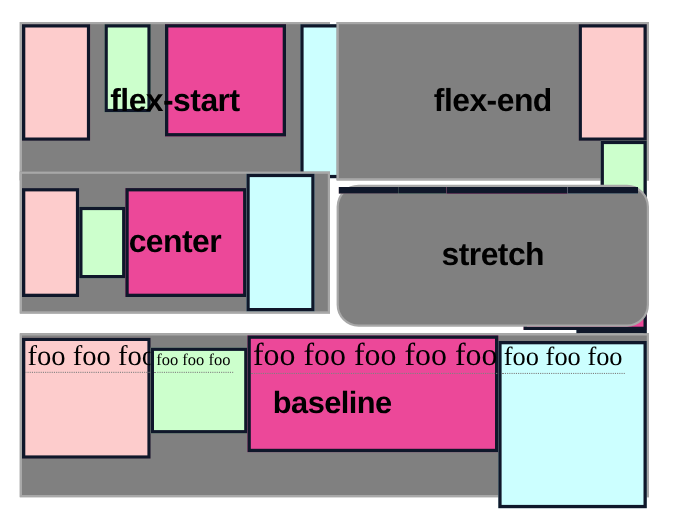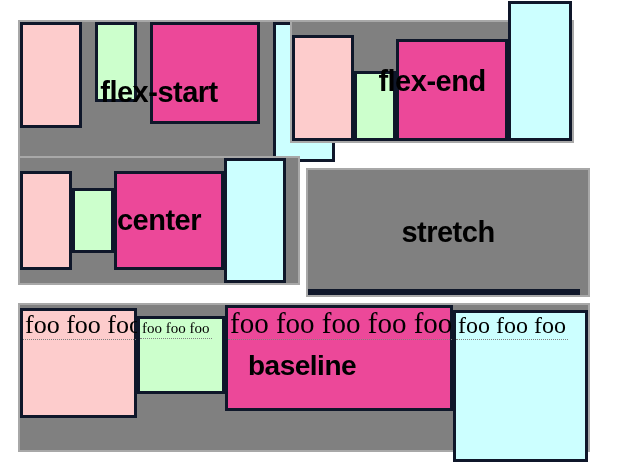--- a/index.html
+++ b/index.html
@@ -30,21 +30,21 @@
     background: #808080;
     border: 2px solid #a8a8a8;
     display: flex;
     flex-direction: row;
     align-items: flex-start;
     overflow: visible;
   }
   .panel.p-start   { align-items: flex-start; gap: 13px; }
   .panel.p-end     { align-items: flex-end; }
   .panel.p-center  { align-items: center; }
-  .panel.p-stretch { align-items: flex-end; }
+  .panel.p-stretch { align-items: flex-start; border-radius: 20px; }
   .panel.p-base    { align-items: baseline; }
 
   
   .item {
     box-sizing: border-box;
     border: 3px solid #0f172a;
     position: relative;
     flex: 0 0 auto;
   }
   .item.pink   { background: #fdcccc; }
@@ -87,21 +87,21 @@
     padding: 0 2px 1px 2px;
     line-height: 1.05;
   }
   .fs-28 { font-size: 26px; }
   .fs-15 { font-size: 15px; }
   .fs-30 { font-size: 29px; }
   .fs-24 { font-size: 24px; }
 
   
   #panel-flex-start { left: 18px;  top: 20px;  width: 282px; height: 144px; }
-  #panel-flex-end   { left: 290px; top: 20px;  width: 284px; height: 123px; }
+  #panel-flex-end   { left: 306px; top: 20px;  width: 284px; height: 144px; flex-direction: column; }
   
   #panel-center     { left: 18px;  top: 156px; width: 282px; height: 129px; }
   #panel-stretch    { left: 306px; top: 168px; width: 284px; height: 129px; }
   
   #panel-baseline   { left: 18px;  top: 303px; width: 572px; height: 149px; }
 </style>
 </head>
 <body>
 
 <div id="board">

